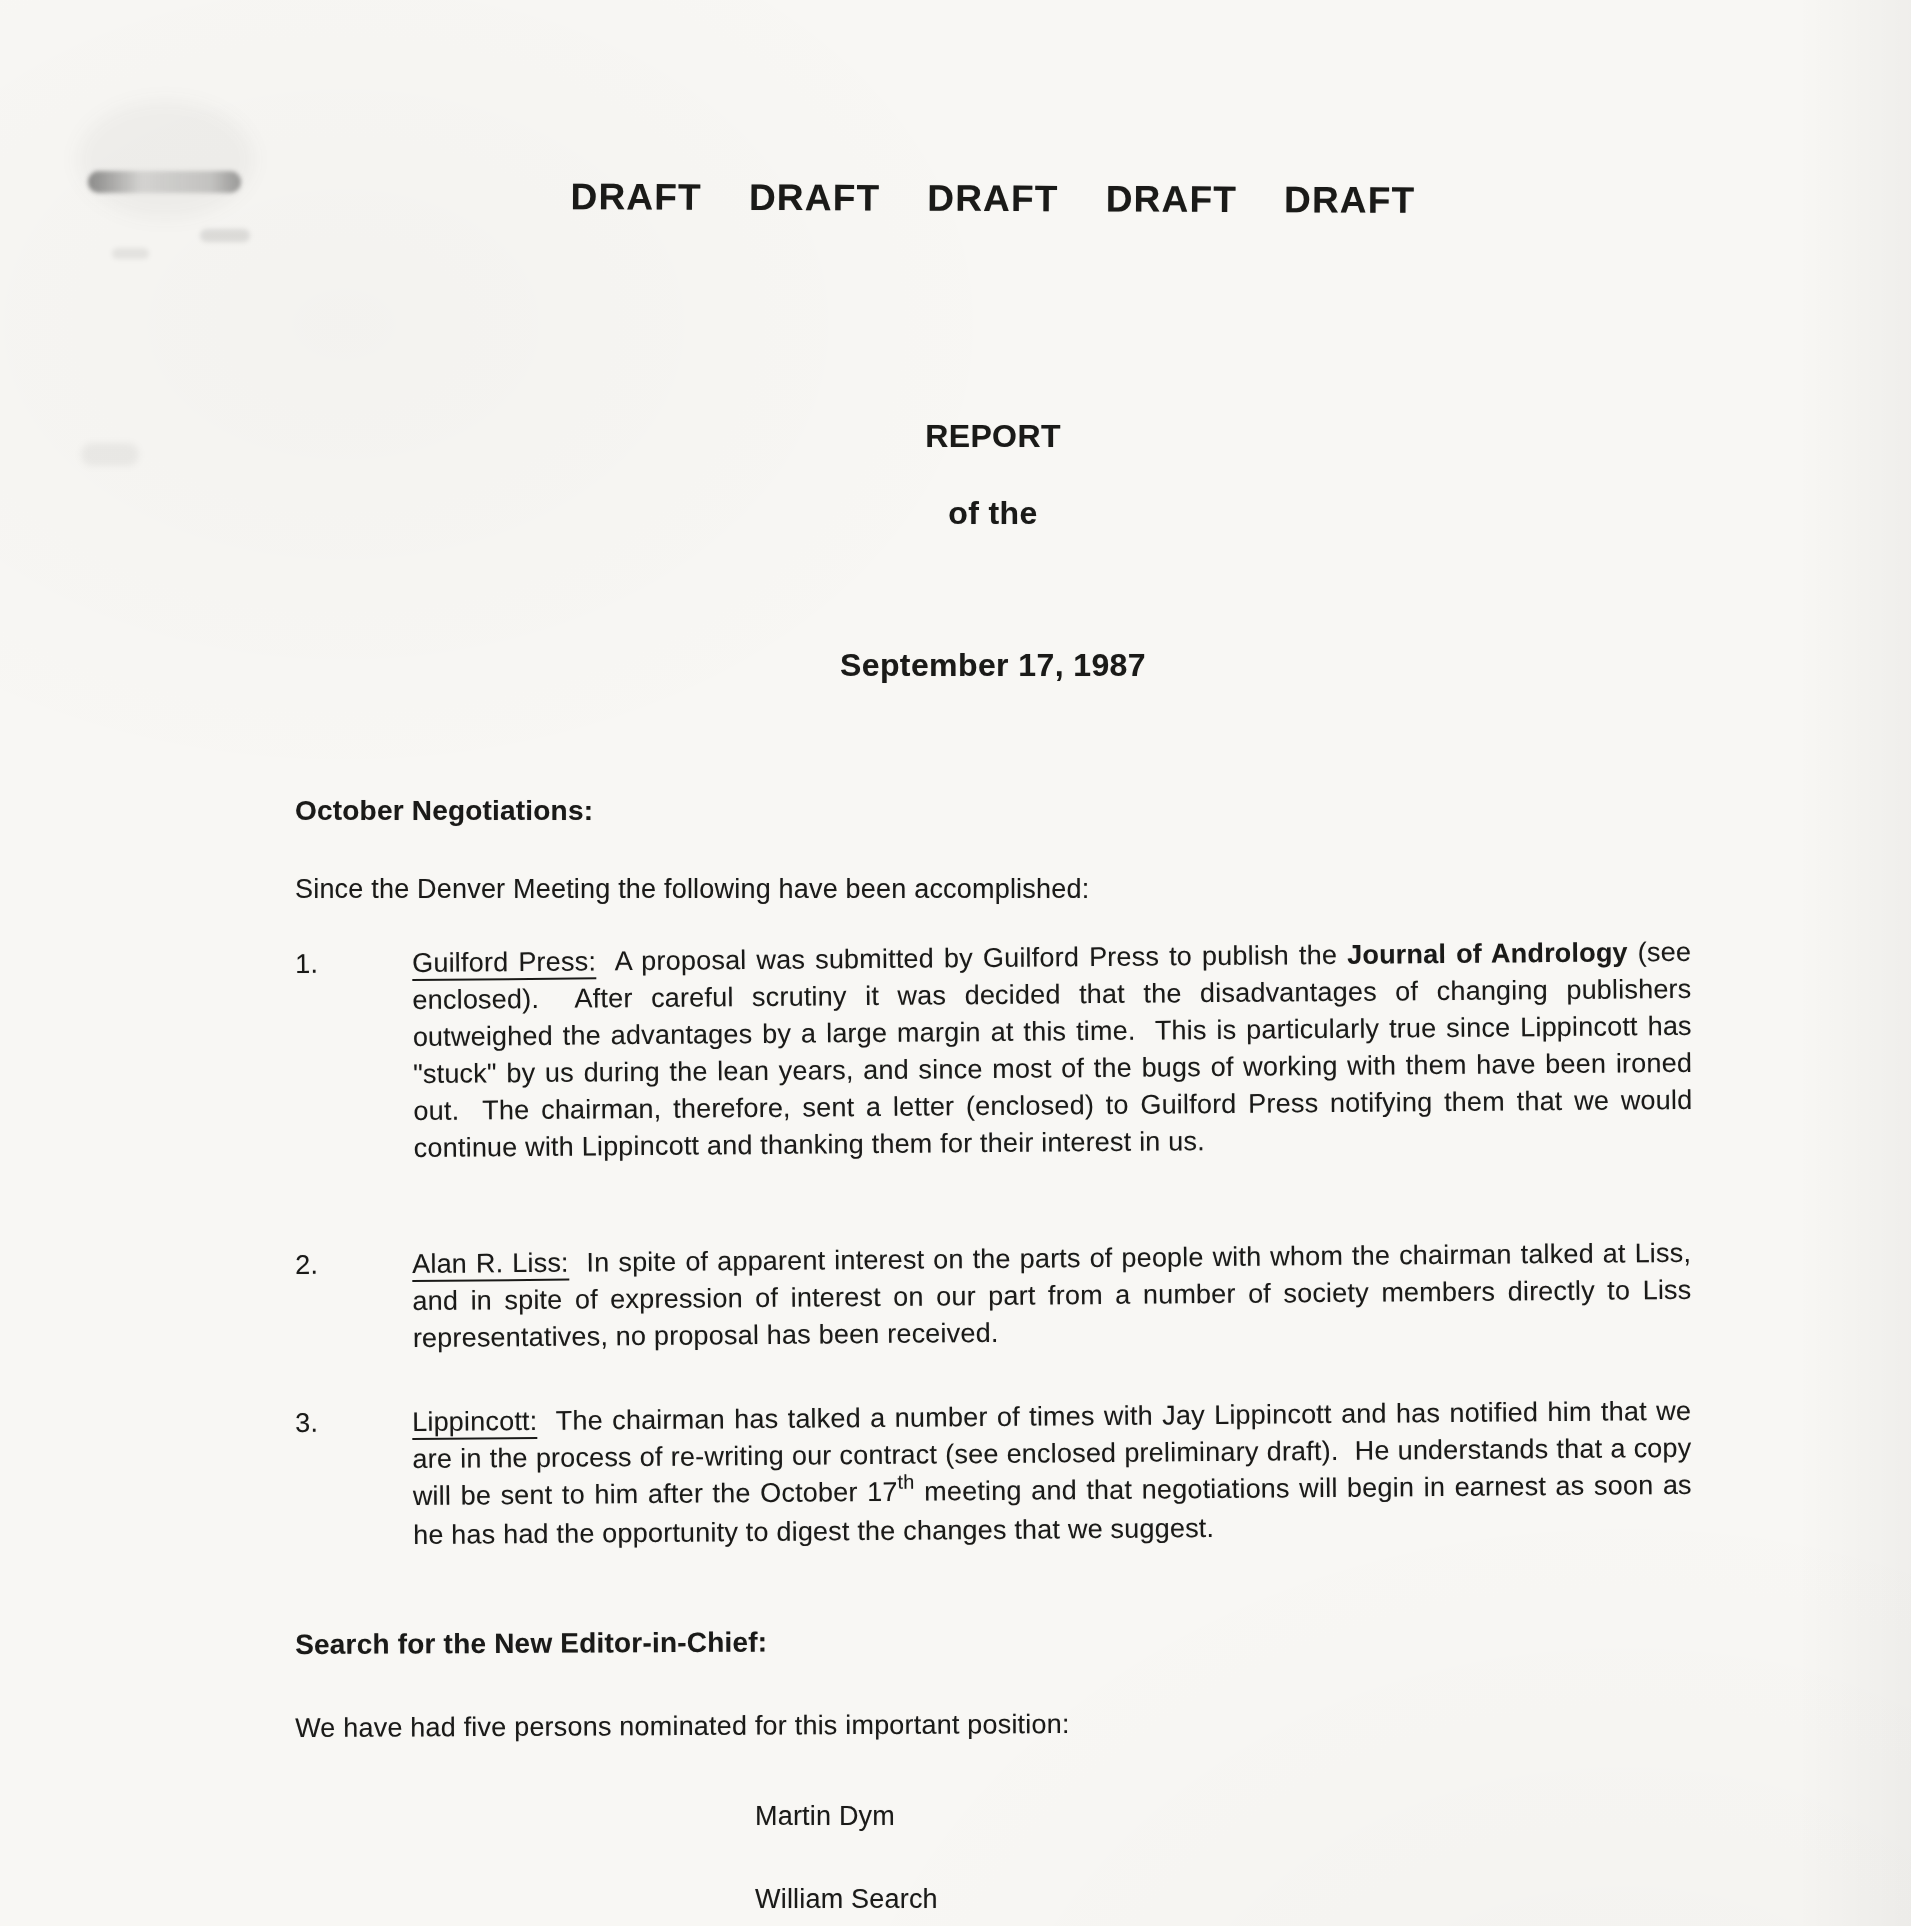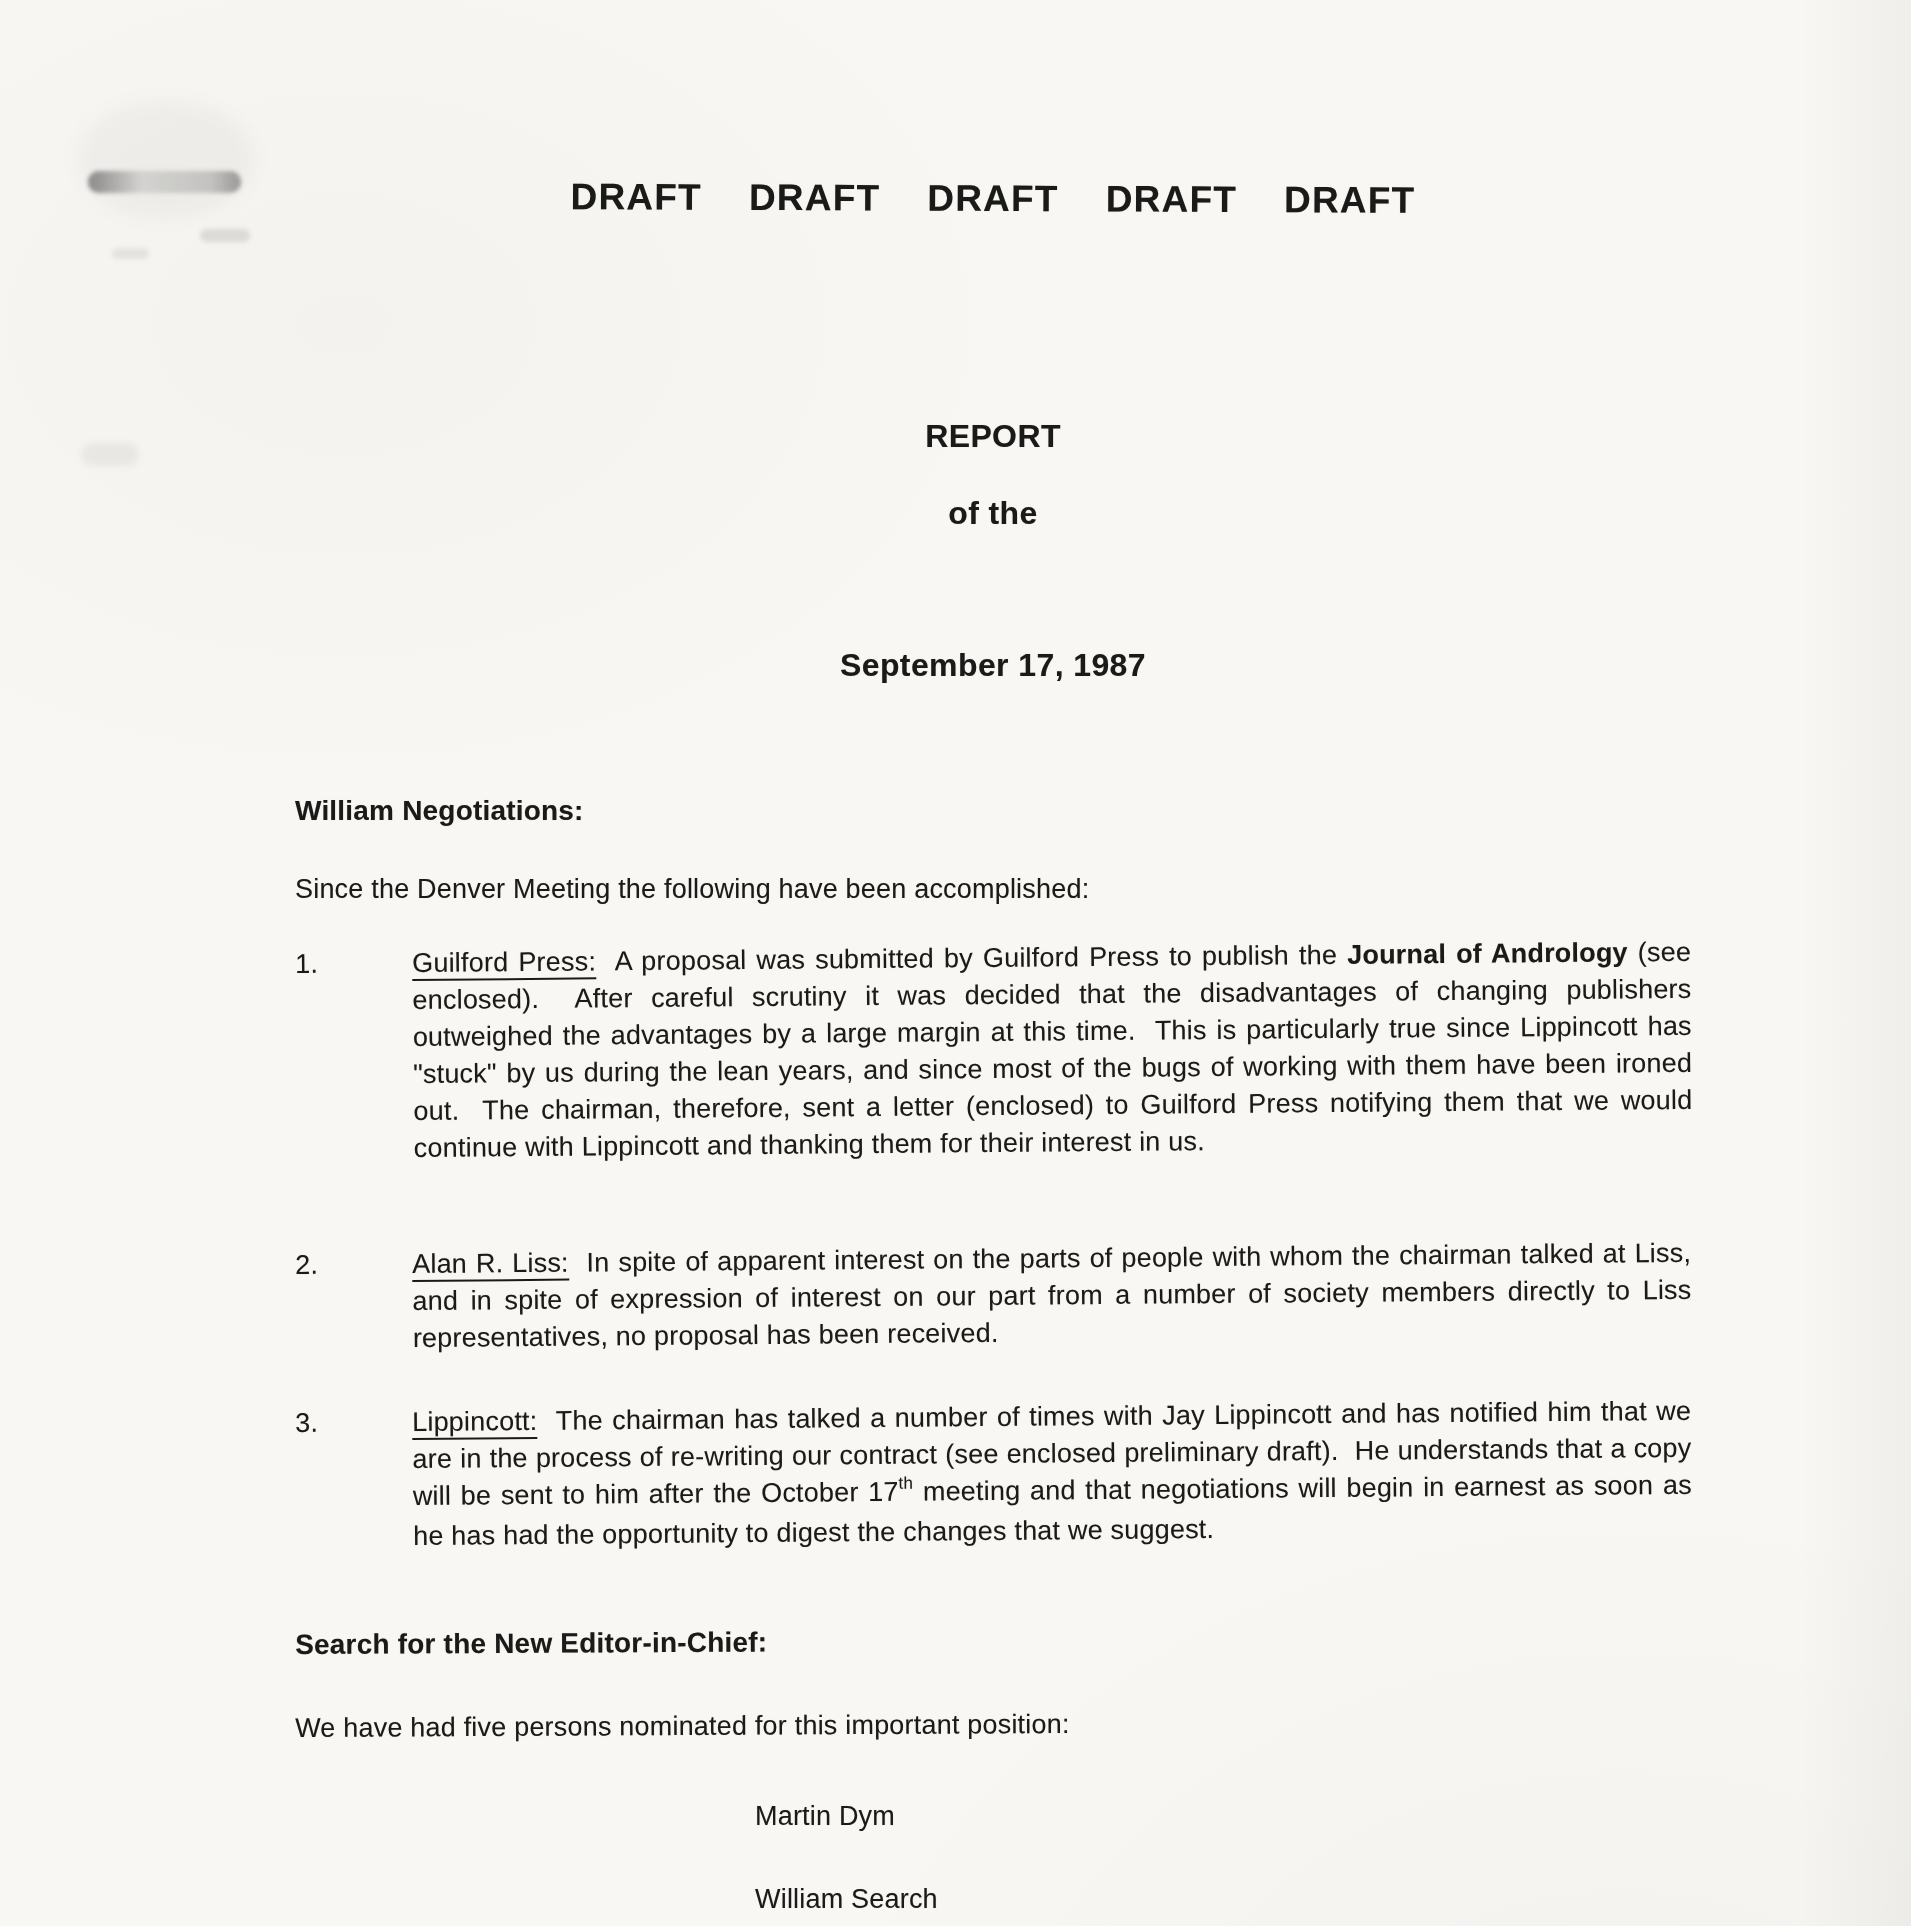--- a/index.html
+++ b/index.html
@@ -48,21 +48,21 @@
   }
   .item {
     left: 295px; width: 1396px;
     display: flex;
     font-size: 27px; line-height: 37px;
     transform: rotate(-0.5deg); transform-origin: left top;
   }
   .item-num { width: 117px; flex: none; }
   .item-body { flex: 1; }
   .u { border-bottom: 2.7px solid #1a1a18; padding-bottom: 1.2px; }
-  .sup { font-size: 17px; position: relative; top: -12.3px; }
+  .sup { font-size: 20px; position: relative; top: -12.3px; }
   .name-line {
     left: 755px; width: 693px;
     font-size: 27px;
   }
   .tilt-light { transform: rotate(-0.3deg); transform-origin: left top; }
 
   
   .smudge-haze { left: 77px; top: 100px; width: 177px; height: 119px;
     background: rgba(60,60,60,0.045); border-radius: 50%; filter: blur(8.5px); }
   .smudge-main { left: 88px; top: 171px; width: 153px; height: 21.6px;
@@ -91,21 +91,21 @@
     <span>DRAFT</span>
     <span>DRAFT</span>
     <span>DRAFT</span>
     <span>DRAFT</span>
   </div>
 
   <div class="abs title-line txt" style="top:418px">REPORT</div>
   <div class="abs title-line txt" style="top:495px">of the</div>
   <div class="abs title-line txt" style="top:647px">September 17, 1987</div>
 
-  <div class="abs heading txt" style="top:795px">William Negotiations:</div>
+  <div class="abs heading txt" style="top:795px">October Negotiations:</div>
   <div class="abs bodyline txt" style="top:871px">Since the Denver Meeting the following have been accomplished:</div>
 
   <div class="abs item txt" style="top:946px">
     <div class="item-num">1.</div>
     <div class="item-body justified"><span class="u">Guilford Press:</span><span>  A proposal was submitted by Guilford Press to publish the </span><span class="bold">Journal of Andrology</span><span> (see enclosed).  After careful scrutiny it was decided that the disadvantages of changing publishers outweighed the advantages by a large margin at this time.  This is particularly true since Lippincott has "stuck" by us during the lean years, and since most of the bugs of working with them have been ironed out.  The chairman, therefore, sent a letter (enclosed) to Guilford Press notifying them that we would continue with Lippincott and thanking them for their interest in us.</span></div>
   </div>
 
   <div class="abs item txt" style="top:1247px">
     <div class="item-num">2.</div>
     <div class="item-body justified"><span class="u">Alan R. Liss:</span><span>  In spite of apparent interest on the parts of people with whom the chairman talked at Liss, and in spite of expression of interest on our part from a number of society members directly to Liss representatives, no proposal has been received.</span></div>

